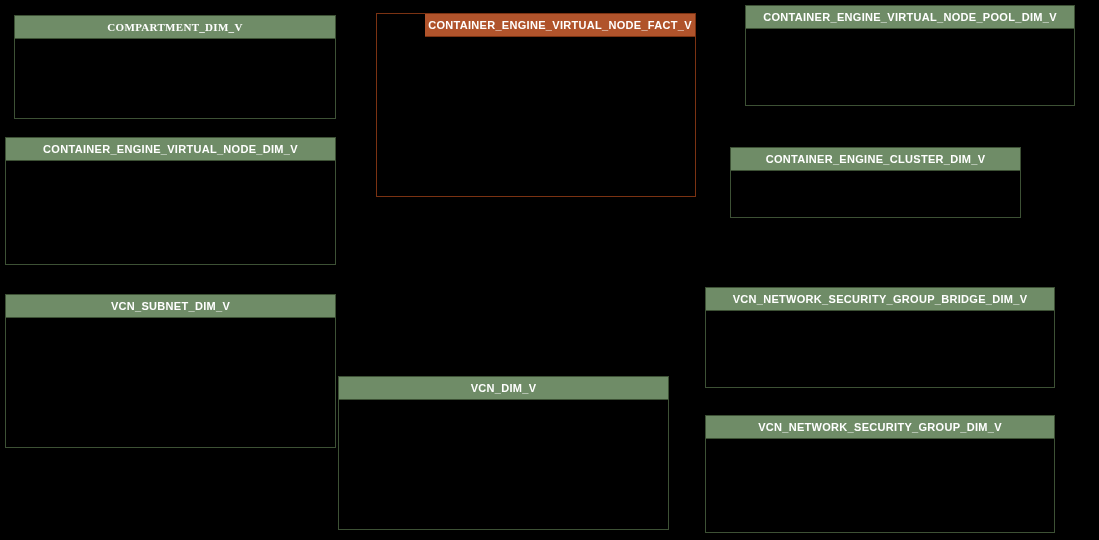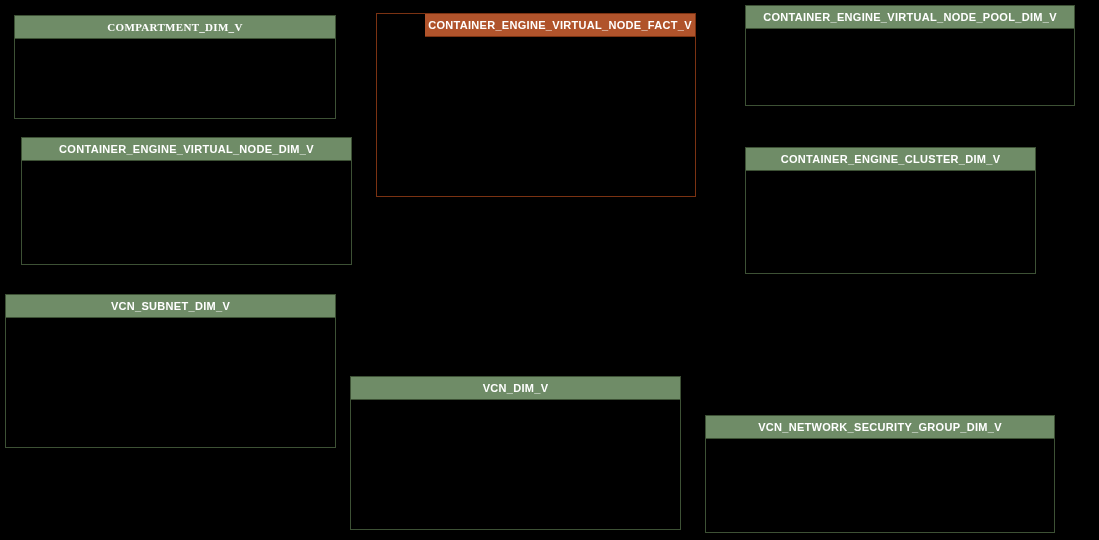--- a/index.html
+++ b/index.html
@@ -49,25 +49,25 @@
   }
   .tbox.fact { border-color: var(--fact-border); padding-left: 48px; }
   .tbox.fact .tbox-header {
     background: var(--fact-header);
     border-bottom-color: var(--fact-border);
   }
   
   .pos-compartment { left: 14px;  top: 15px;  width: 322px; height: 104px; font-family: Liberation Serif, serif; }
   .pos-fact        { left: 376px; top: 13px;  width: 320px; height: 184px; }
   .pos-pool        { left: 745px; top: 5px;   width: 330px; height: 101px; }
-  .pos-nodedim     { left: 5px;   top: 137px; width: 331px; height: 128px; margin-left: 16px; }
-  .pos-cluster     { left: 745px; top: 147px; width: 291px; height: 127px; }
+  .pos-nodedim     { left: 5px;   top: 137px; width: 331px; height: 128px; }
+  .pos-cluster     { left: 730px; top: 147px; width: 291px; height: 71px; }
   .pos-subnet      { left: 5px;   top: 294px; width: 331px; height: 154px; }
   .pos-bridge      { left: 705px; top: 287px; width: 350px; height: 101px; }
-  .pos-vcn         { left: 350px; top: 376px; width: 331px; height: 154px; }
+  .pos-vcn         { left: 338px; top: 376px; width: 331px; height: 154px; }
   .pos-nsg         { left: 705px; top: 415px; width: 350px; height: 118px; }
 </style>
 </head>
 <body>
 
 <div class="canvas">
 
   <div class="tbox pos-compartment">
     <div class="tbox-header">
       <span class="tbox-title">COMPARTMENT_DIM_V</span>
@@ -103,20 +103,26 @@
     <div class="tbox-body"></div>
   </div>
 
   <div class="tbox pos-subnet">
     <div class="tbox-header">
       <span class="tbox-title">VCN_SUBNET_DIM_V</span>
     </div>
     <div class="tbox-body"></div>
   </div>
 
+  <div class="tbox pos-bridge">
+    <div class="tbox-header">
+      <span class="tbox-title">VCN_NETWORK_SECURITY_GROUP_BRIDGE_DIM_V</span>
+    </div>
+    <div class="tbox-body"></div>
+  </div>
 
   <div class="tbox pos-vcn">
     <div class="tbox-header">
       <span class="tbox-title">VCN_DIM_V</span>
     </div>
     <div class="tbox-body"></div>
   </div>
 
   <div class="tbox pos-nsg">
     <div class="tbox-header">

